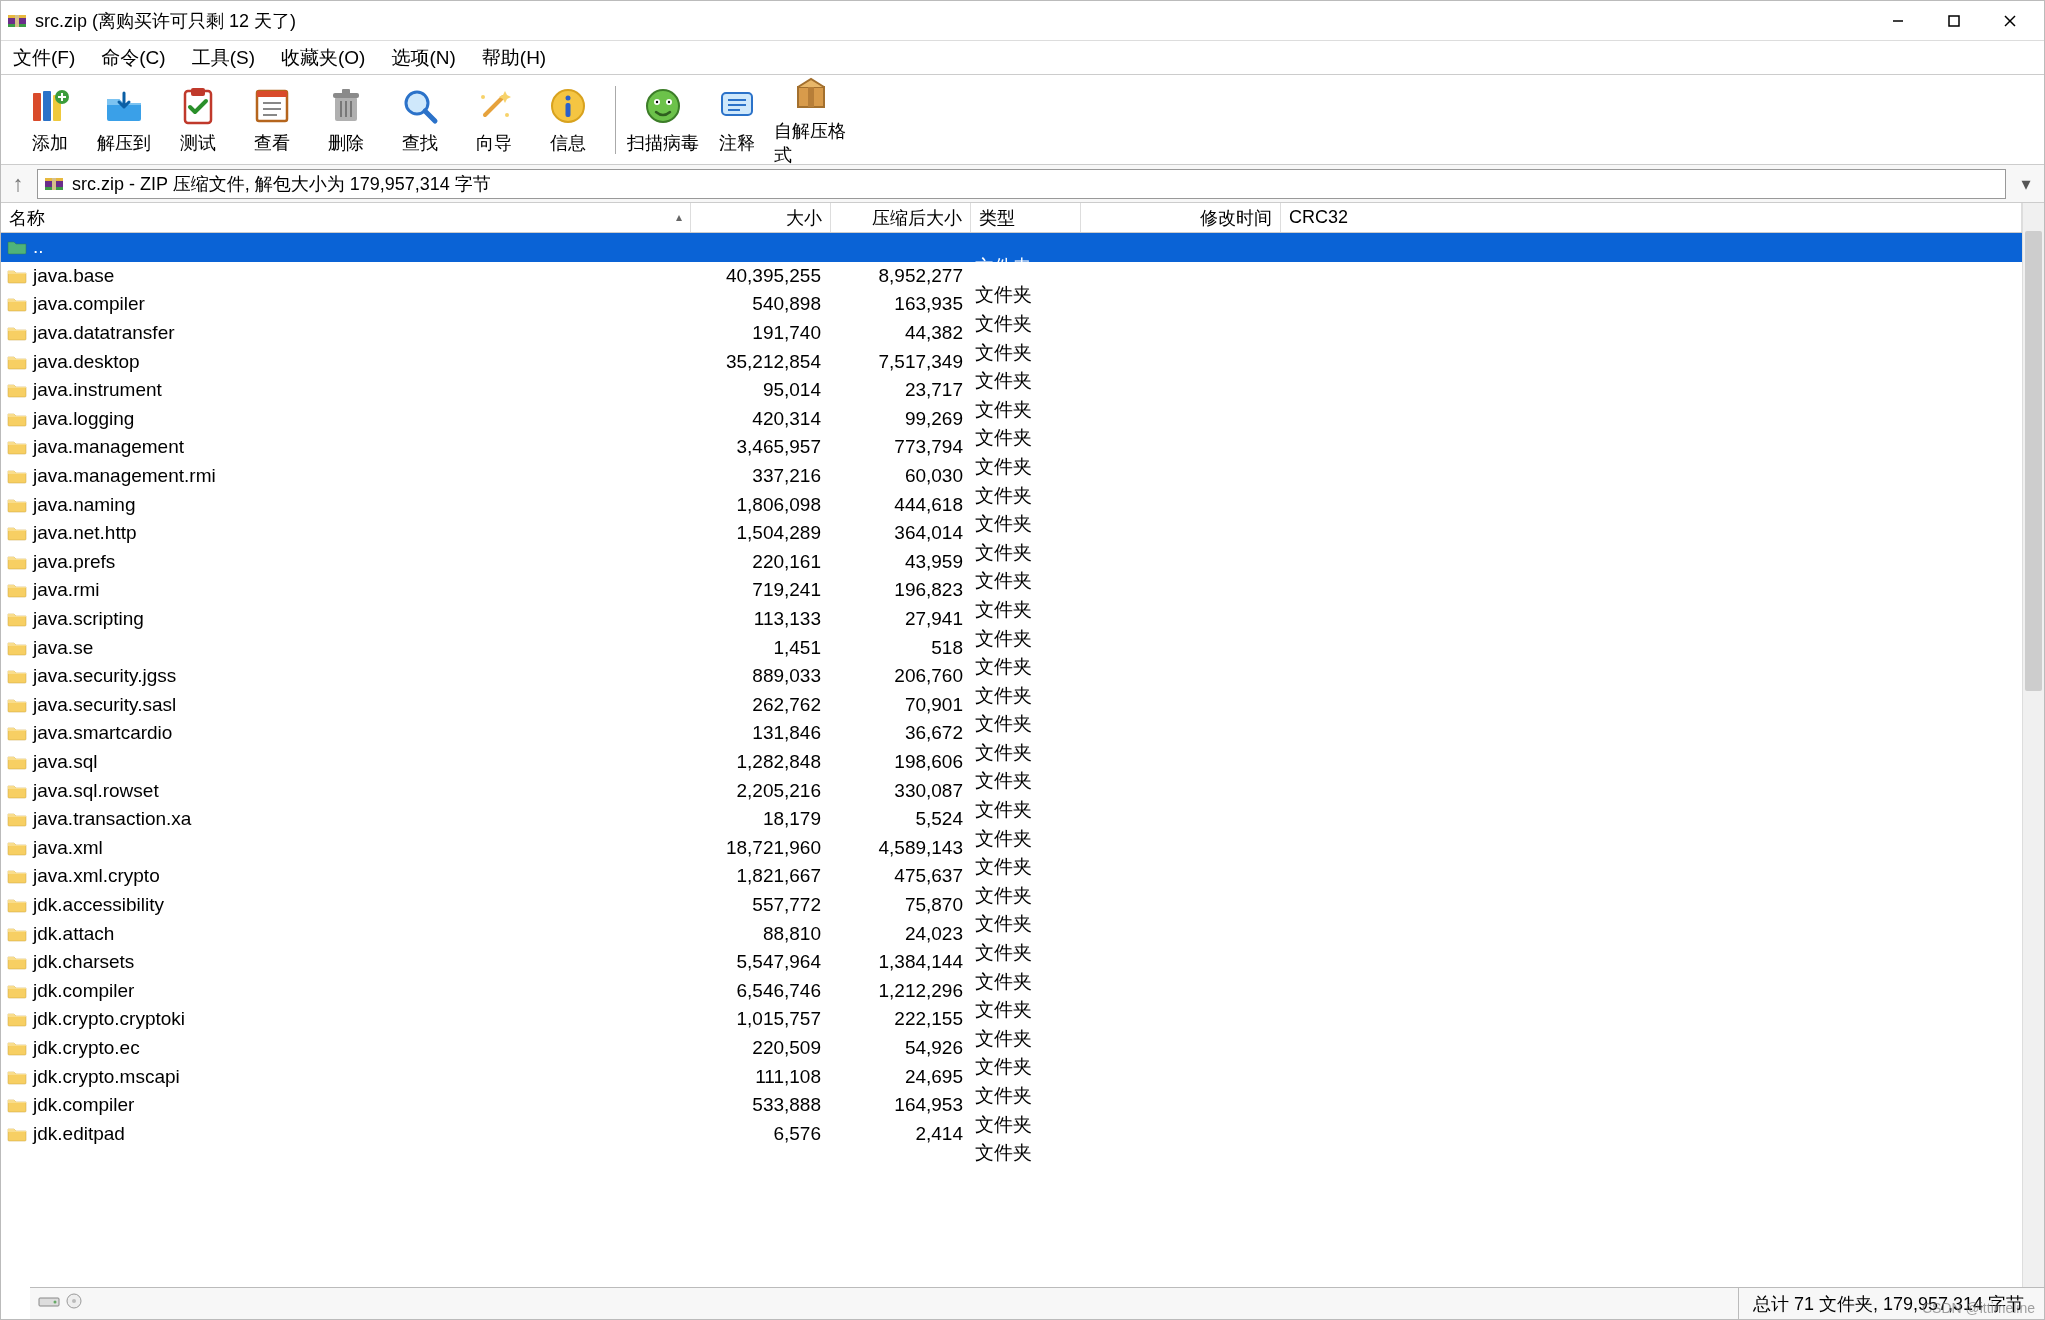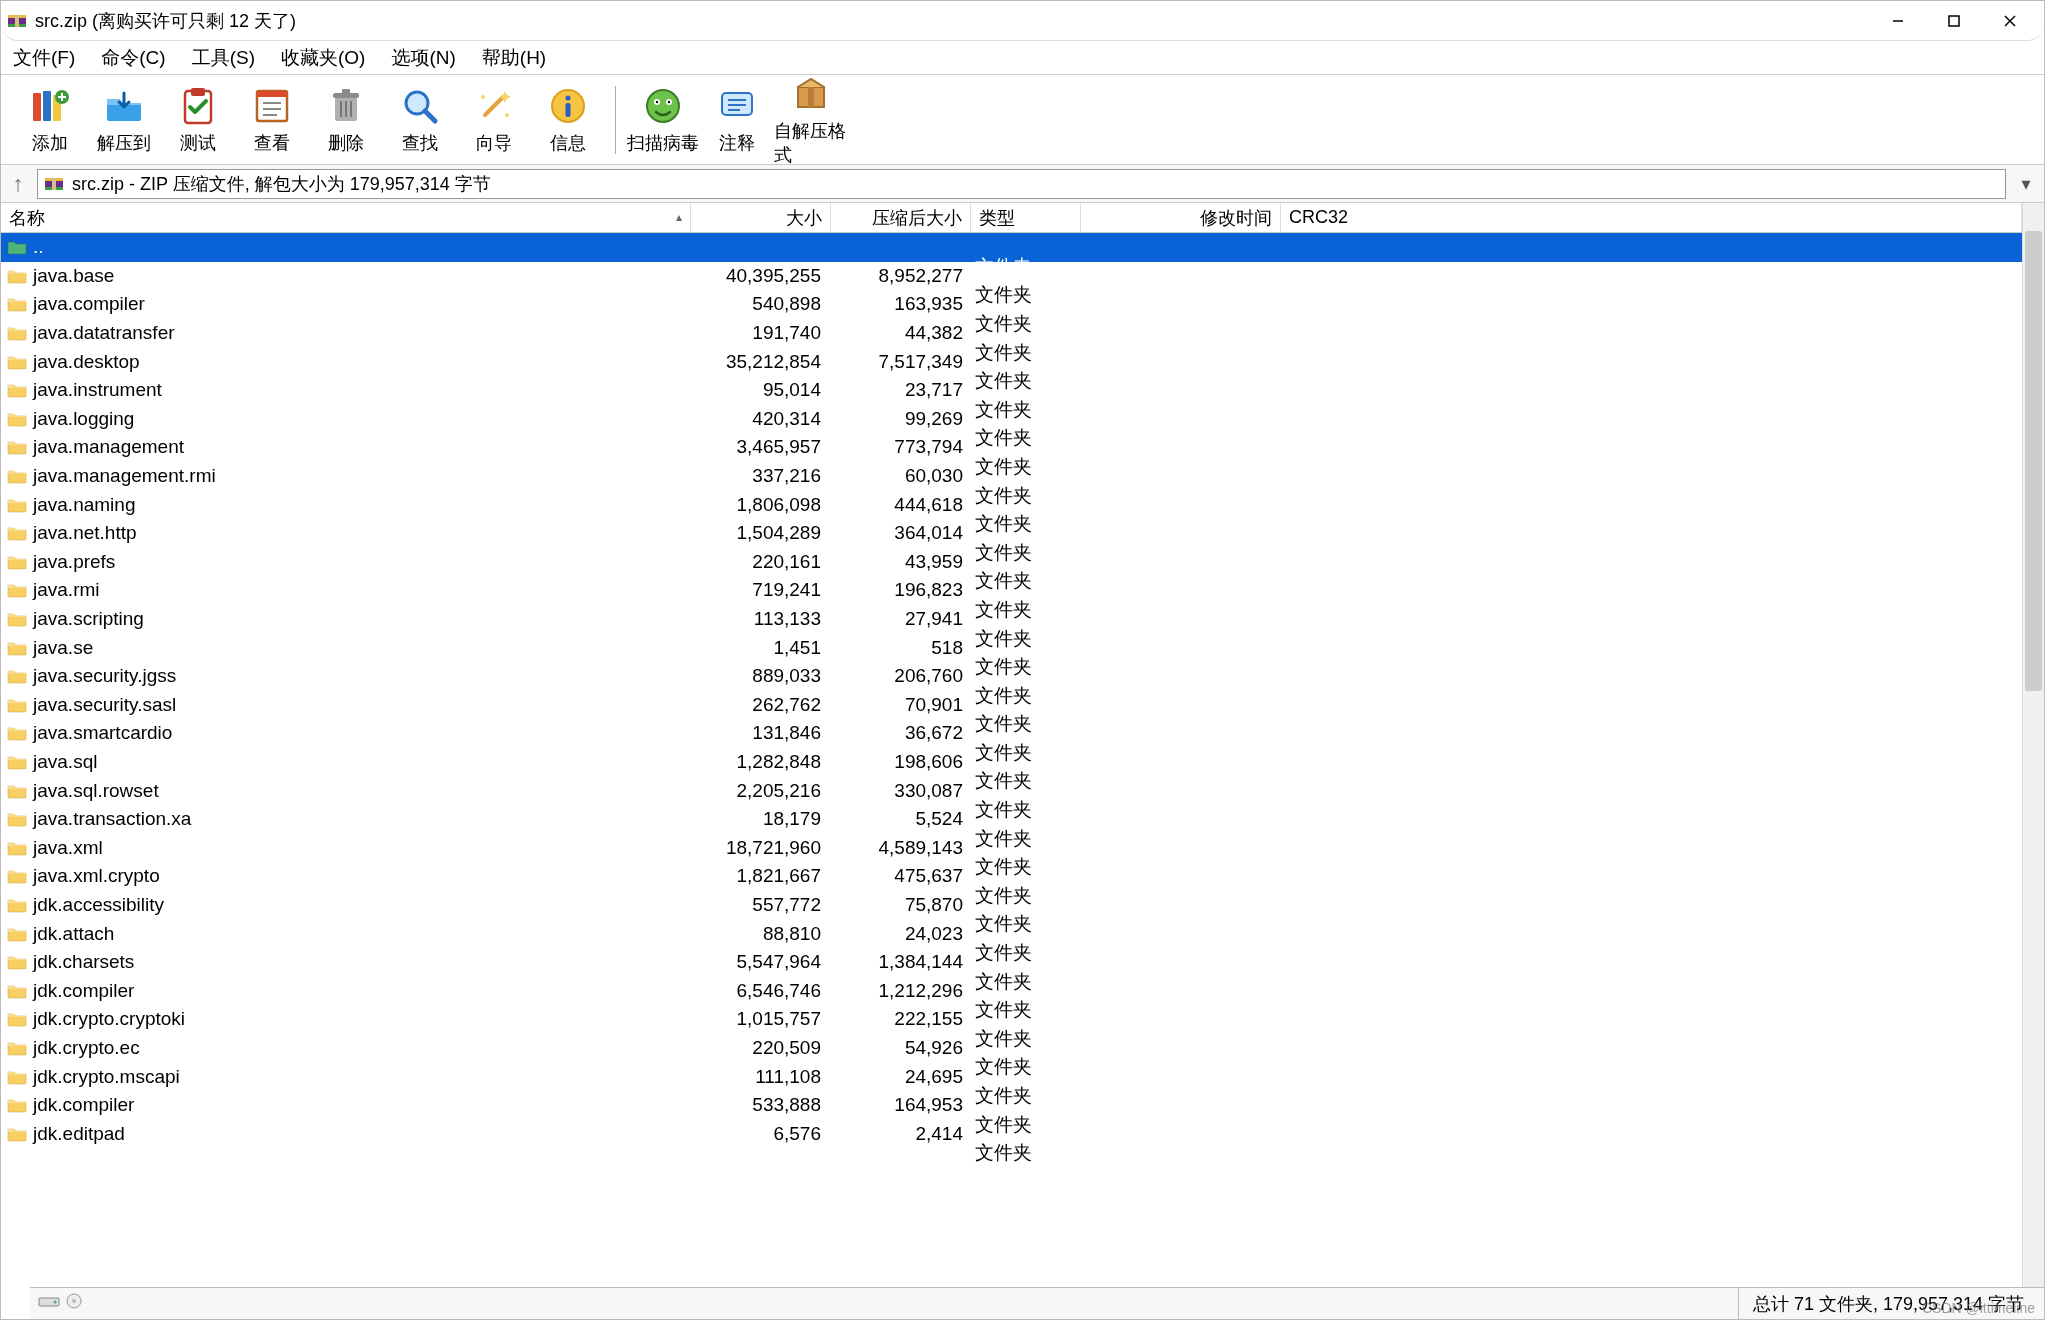--- a/index.html
+++ b/index.html
@@ -15,21 +15,20 @@
     width: 100%; height: 100%;
     display: flex; flex-direction: column;
     border: 1px solid #bbb;
   }
   
   .titlebar {
     height: 40px;
     display: flex; align-items: center;
     padding: 0 6px;
     border-bottom: 1px solid #ddd;
-    border-radius: 17px;
   }
   .titlebar .app-icon { width: 20px; height: 20px; margin-right: 8px; }
   .titlebar .title { flex: 1; font-size: 18px; color: #000; }
   .win-ctrl { width: 56px; height: 40px; display:flex; align-items:center; justify-content:center; font-size: 16px; color:#333;}
   
   .menubar {
     height: 34px;
     display: flex; align-items: center;
     padding: 0 8px;
     border-bottom: 1px solid #ccc;

